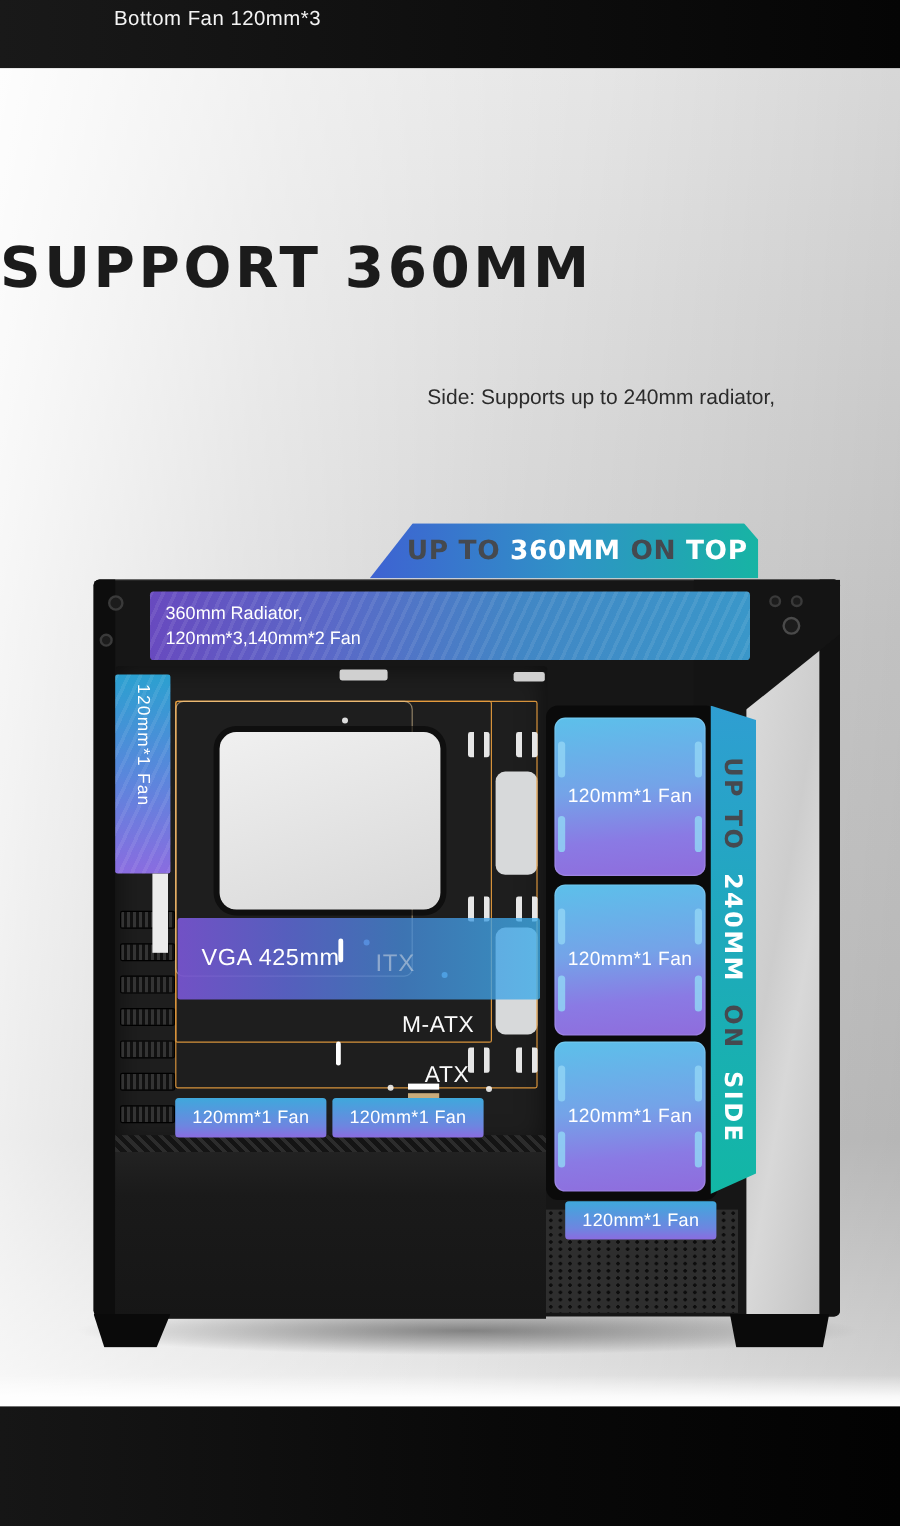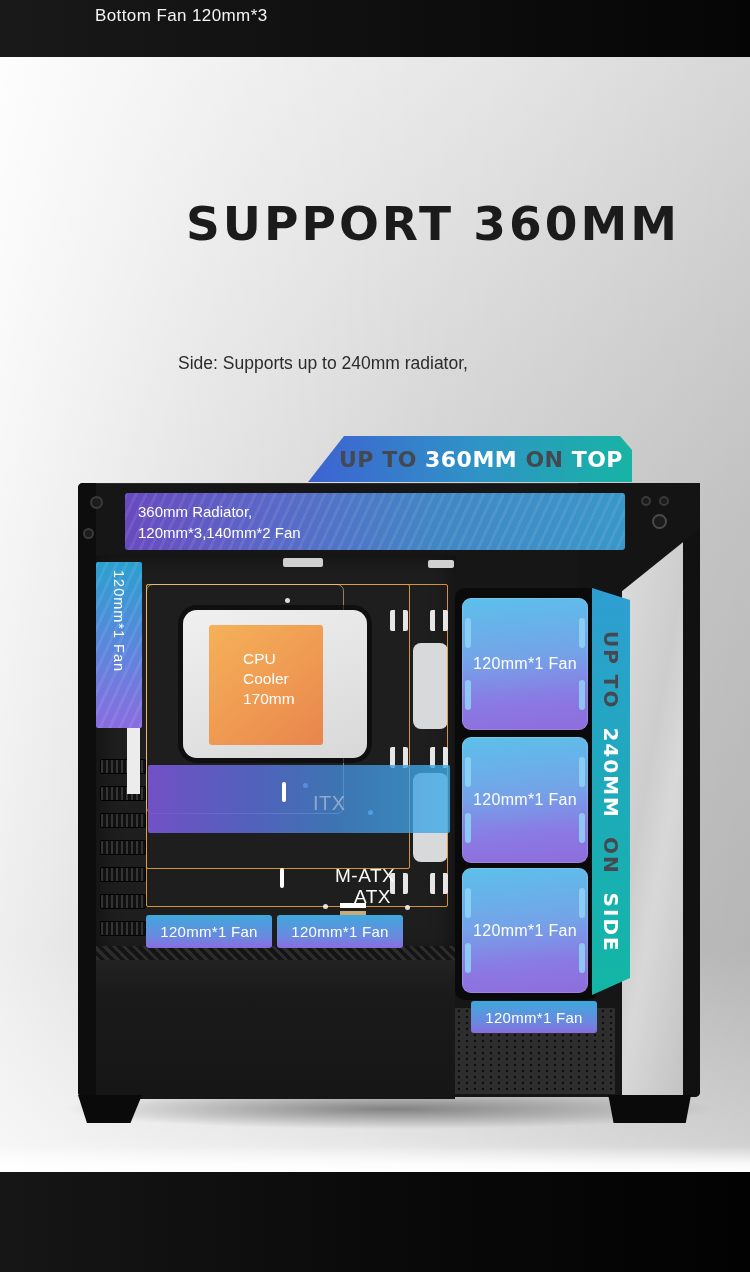--- a/index.html
+++ b/index.html
@@ -14,23 +14,23 @@
 
   
   .hero-bg{left:0;top:57px;width:750px;height:1115px;
     background:
       linear-gradient(97deg, rgba(255,255,255,.92) 0%, rgba(255,255,255,.4) 28%, rgba(255,255,255,0) 55%, rgba(0,0,0,.10) 100%),
       linear-gradient(180deg,#e6e6e6 0%,#d2d2d2 42%,#c9c9c9 80%,#e6e6e6 97%,#f2f2f2 100%);}
   .floor-highlight{left:0;top:1146px;width:750px;height:26px;
       background:linear-gradient(180deg,rgba(255,255,255,0) 0%,rgba(255,255,255,.85) 70%,#ffffff 100%);}
 
   
-  .title{left:0;top:192px;width:680px;text-align:right;font-family:"DejaVu Sans",sans-serif;
+  .title{left:0;top:192px;width:680px;text-align:left;font-family:"DejaVu Sans",sans-serif;
          font-size:47px;line-height:63px;font-weight:bold;letter-spacing:3px;color:#1b1b1b;}
-  .subtitle{left:0;top:318px;width:646px;text-align:center;font-size:17.5px;line-height:26px;color:#2b2b2b;margin-top:32px;}
+  .subtitle{left:0;top:318px;width:646px;text-align:right;font-size:17.5px;line-height:26px;color:#2b2b2b;}
 
   
   .badge-top{left:308px;top:436px;width:324px;height:46px;}
   .badge-top-bg{left:0;top:0;width:100%;height:100%;
       clip-path:polygon(36px 0, calc(100% - 12px) 0, 100% 14px, 100% 100%, 0 100%);
       background:linear-gradient(90deg,#3e62d2 0%,#2f93c6 52%,#17b4a4 100%);}
   .badge-top-text{left:0;top:0;width:100%;height:100%;display:flex;align-items:center;justify-content:center;
       padding-left:22px;box-sizing:border-box;font-family:"DejaVu Sans",sans-serif;
       font-size:22px;font-weight:bold;letter-spacing:.5px;}
   .seg{white-space:pre;}
@@ -89,21 +89,21 @@
   .atx-tab1{left:262px;top:420px;width:26px;height:5px;background:#fff;}
   .atx-tab2{left:262px;top:428px;width:26px;height:4px;background:rgba(232,196,140,.85);}
 
   
   .outline{border:1px solid rgba(230,156,62,.92);border-radius:2px;box-sizing:border-box;}
   .outline.atx{left:68px;top:101px;width:302px;height:323px;}
   .outline.matx{left:68px;top:101px;width:264px;height:285px;}
   .outline.itx{left:68px;top:101px;width:198px;height:230px;border:1px solid rgba(238,210,160,.55);border-radius:7px;}
   .mobo-label{font-size:19px;color:#fafafa;letter-spacing:.5px;}
   .mobo-label.itx{left:235px;top:309px;font-size:20px;color:rgba(205,215,225,.55);}
-  .mobo-label.matx{left:257px;top:382px;}
+  .mobo-label.matx{left:257px;top:361px;}
   .mobo-label.atx{left:276px;top:403px;}
 
   
   .cooler-zone{left:105px;top:127px;width:184px;height:148px;border-radius:14px;
       background:linear-gradient(160deg,#f0f0f0,#d8d8d8);box-shadow:0 0 0 5px rgba(5,5,5,.6);}
   .cpu-box{left:131px;top:142px;width:114px;height:120px;border-radius:3px;
       background:linear-gradient(140deg,#f5b159 0%,#ef9a52 55%,#e8854d 100%);}
   .cpu-text{left:34px;top:24px;font-size:15.5px;line-height:20px;color:#ffffff;}
 
   
@@ -223,41 +223,35 @@
     <div class="abs dot" style="left:207px;top:115px"></div>
     <div class="abs dot" style="left:245px;top:421px"></div>
     <div class="abs dot" style="left:327px;top:422px"></div>
     <div class="abs dot blue" style="left:290px;top:327px"></div>
     <div class="abs dot blue" style="left:225px;top:300px"></div>
     <div class="abs wtick" style="left:202px;top:385px"></div>
     <div class="abs atx-tab1"></div>
     <div class="abs atx-tab2"></div>
 
     <div class="abs cooler-zone"></div>
-    <div class="abs cpu-box">
-      <div class="abs cpu-text">
-        <div>CPU</div>
-        <div>Cooler</div>
-        <div>170mm</div>
-      </div>
-    </div>
 
     <div class="abs radiator-bar hatch">
       <div class="abs radiator-text">
         <div>360mm Radiator,</div>
         <div>120mm*3,140mm*2 Fan</div>
       </div>
     </div>
 
     <div class="abs front-fan-bar hatch">
       <div class="front-fan-label">120mm*1 Fan</div>
     </div>
     <div class="abs front-fan-stem"></div>
 
     <div class="abs vga-bar">
+      <div class="abs vga-label">VGA 425mm</div>
       <div class="abs wtick vga-tick"></div>
     </div>
 
     <div class="abs mobo-label itx">ITX</div>
     <div class="abs mobo-label matx">M-ATX</div>
     <div class="abs mobo-label atx">ATX</div>
 
     <div class="abs side-fan f1">
       <div class="mount tl"></div>
       <div class="mount tr"></div>

